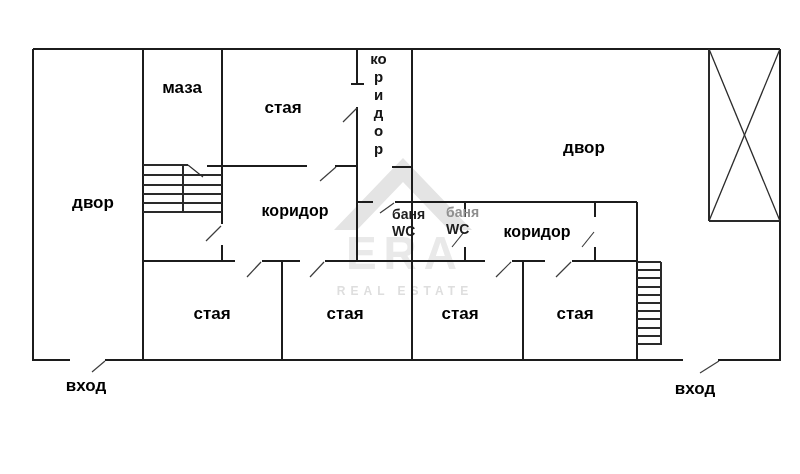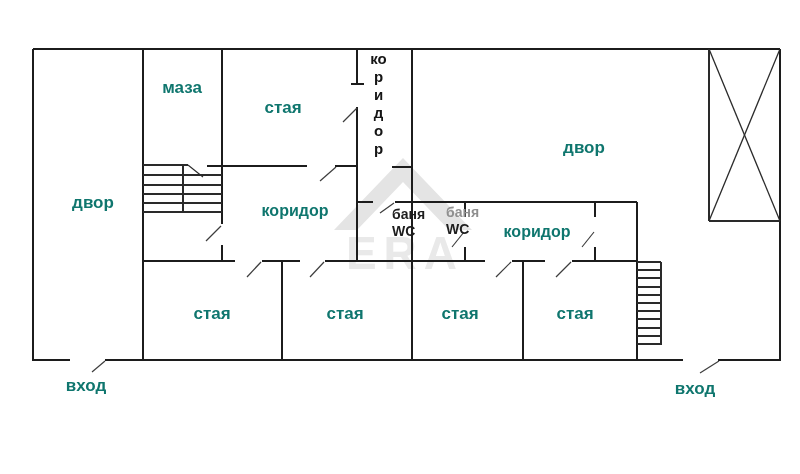--- a/index.html
+++ b/index.html
@@ -3,21 +3,21 @@
 <meta charset="utf-8">
 <style>
   html,body{margin:0;padding:0;background:#ffffff;}
   #canvas{
     position:relative;width:800px;height:474px;background:#ffffff;overflow:hidden;
     font-family:"Liberation Sans","DejaVu Sans",sans-serif;
   }
   #plan-svg{position:absolute;left:0;top:0;z-index:2;}
   .label{
     position:absolute;transform:translate(-50%,-50%);
-    font-size:17px;font-weight:bold;color:#0f766e;white-space:nowrap;z-index:3;
+    font-size:17px;font-weight:bold;color:#000000;white-space:nowrap;z-index:3;
   }
   .label.small{font-size:16px;}
   .bath{
     position:absolute;z-index:3;font-size:14px;font-weight:bold;color:#1d1d1d;line-height:17px;margin-left:32px;
   }
   .bath .muted{color:#8f8f8f;}
   .vlabel{
     position:absolute;width:17px;z-index:3;text-align:center;
     font-size:15px;font-weight:bold;color:#161616;line-height:18px;word-break:break-all;
   }
@@ -33,20 +33,21 @@
 </head>
 <body>
 
 <div id="canvas">
 
   <div class="wm">
     <svg class="wm-roof" width="150" height="82" viewBox="0 0 150 82">
       <polygon points="4,82 73,10 142,82 119,82 73,34 27,82" fill="#e4e4e4"></polygon>
     </svg>
     <div class="wm-brand">ERA</div>
+    <div class="wm-tag">REAL ESTATE</div>
   </div>
 
   <svg id="plan-svg" width="800" height="474" viewBox="0 0 800 474">
 
     <g stroke="#1c1c1c" stroke-width="2" shape-rendering="crispEdges">
       <line x1="33" y1="49" x2="780" y2="49"></line>
       <line x1="33" y1="49" x2="33" y2="361"></line>
       <line x1="780" y1="49" x2="780" y2="361"></line>
       <line x1="33" y1="360" x2="70" y2="360"></line>
       <line x1="105" y1="360" x2="683" y2="360"></line>

